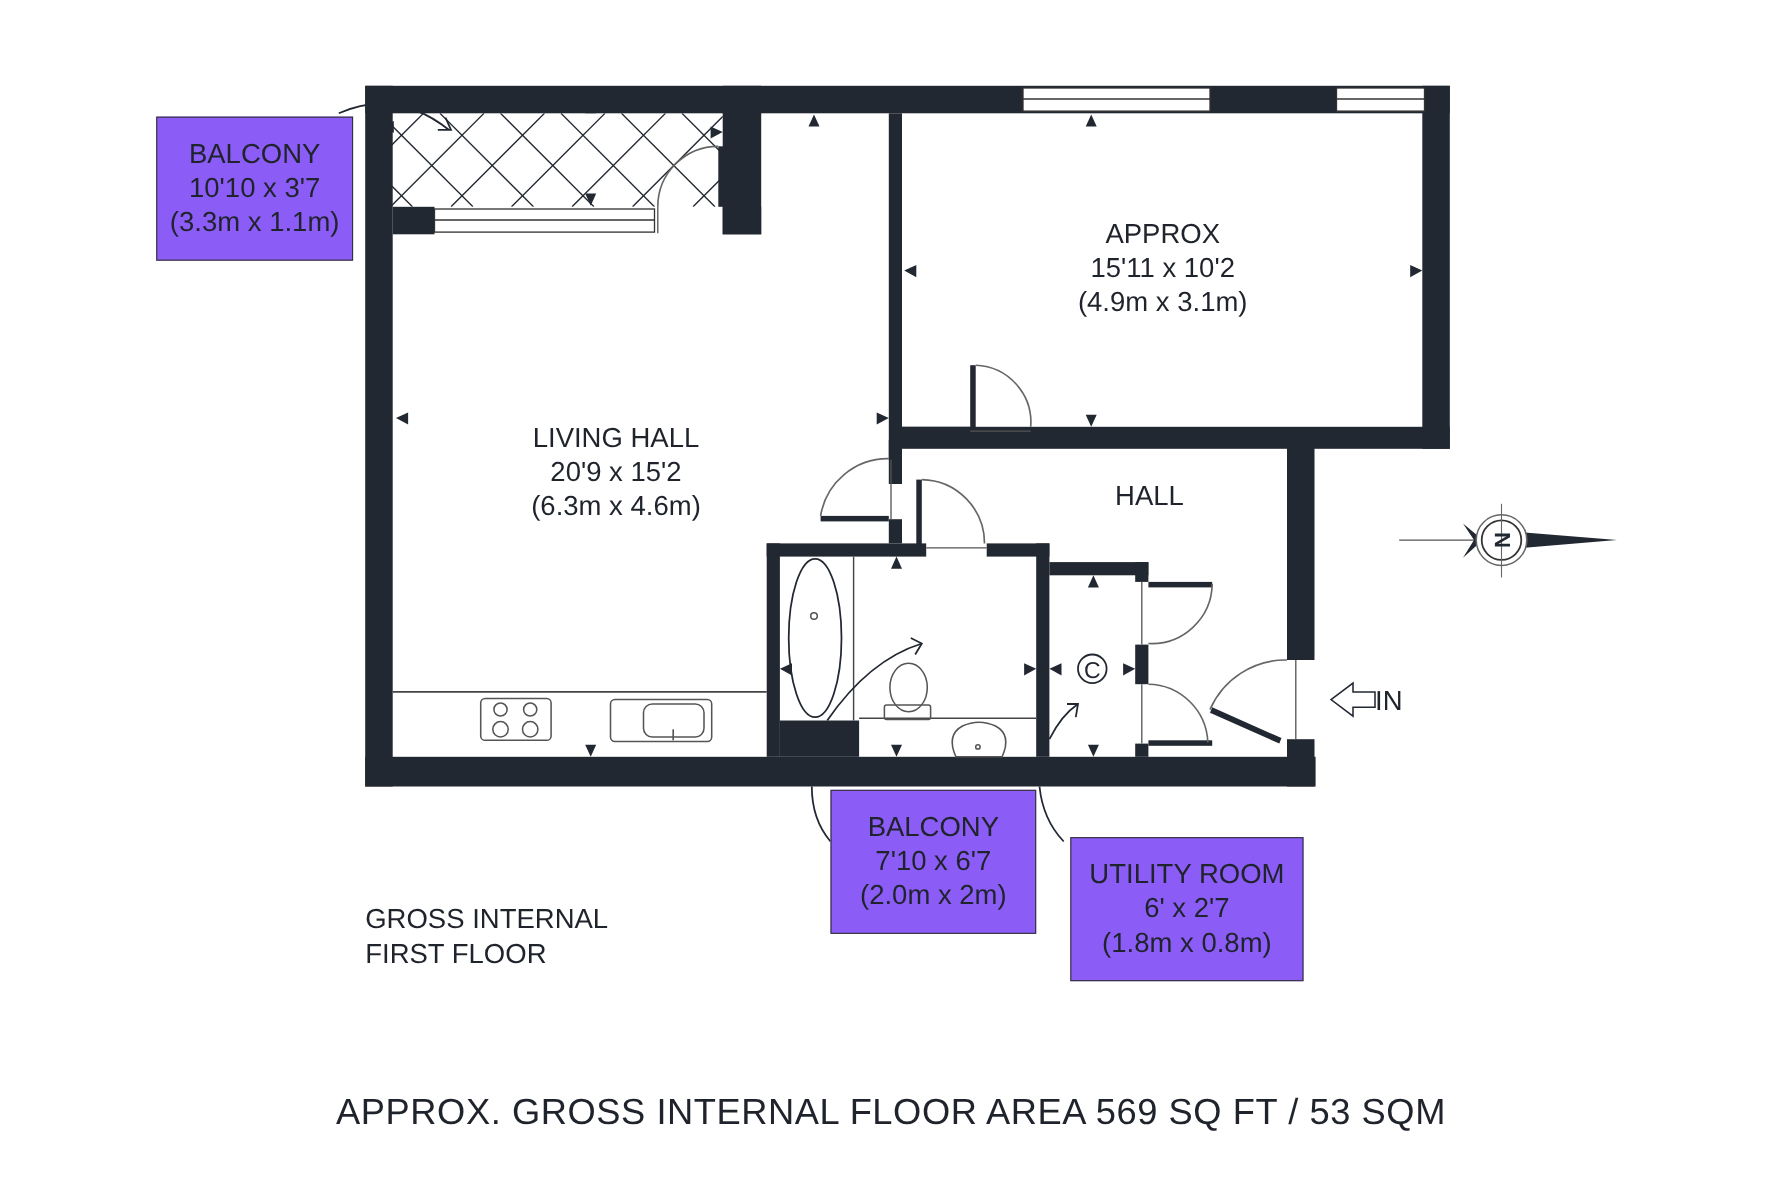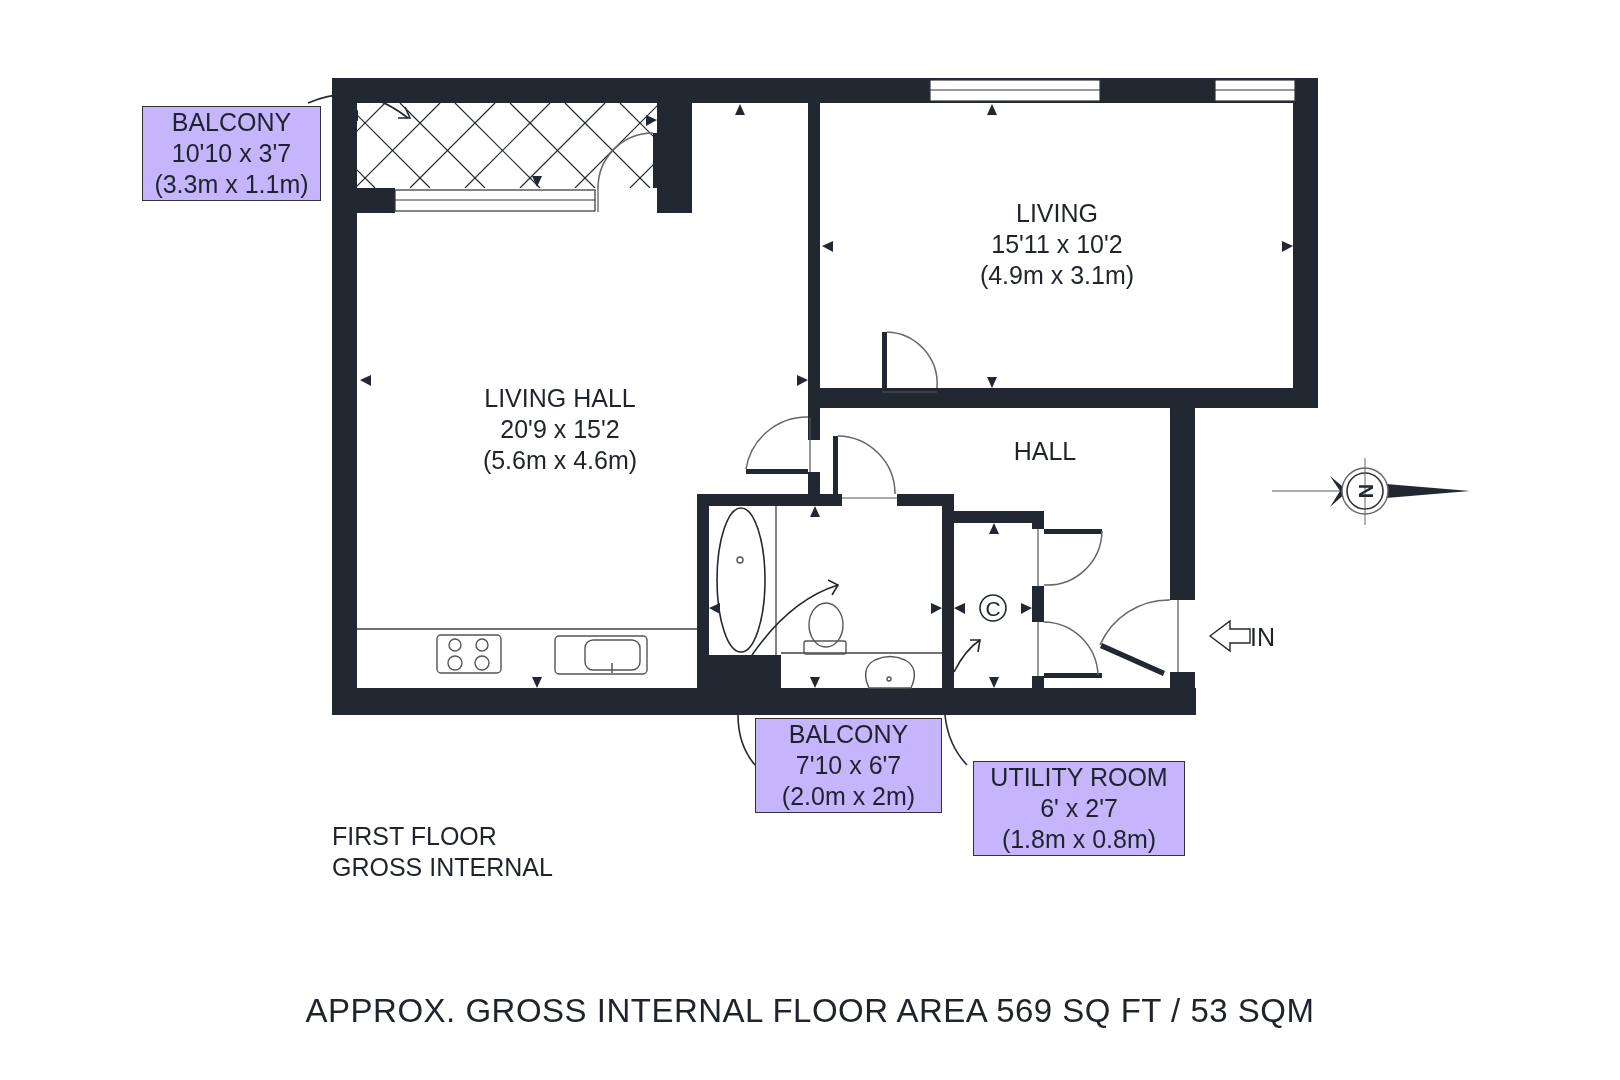--- a/index.html
+++ b/index.html
@@ -4,21 +4,21 @@
 <style>
   html, body { margin: 0; padding: 0; background: #ffffff; }
   body { width: 1620px; height: 1080px; position: relative; overflow: hidden; font-family: "Liberation Sans", sans-serif; color: #1f232b; }
   svg { position: absolute; left: 0; top: 0; }
   .wall { fill: #222831; }
   .thin { stroke: #222831; fill: none; stroke-width: 1.6; }
   .thing { stroke: #555; fill: none; stroke-width: 1.4; }
   .arc { stroke: #666; fill: none; stroke-width: 1.5; }
   .marker { fill: #222831; }
   .label { position: absolute; text-align: center; font-size: 25px; line-height: 31px; color: #1f232b; white-space: nowrap; }
-  .boxed { border: 1.5px solid #333; background: #c4b5fd; padding: 0 6px; }
+  .boxed { border: 1.5px solid #333; background: #8b5cf6; padding: 18px 6px; }
   .note { position: absolute; font-size: 25px; line-height: 31px; left: 332px; top: 821px; }
   .footer { position: absolute; left: 0; width: 1620px; top: 992px; text-align: center; font-size: 33px; letter-spacing: 0.5px; }
   .in-label { position: absolute; left: 1250px; top: 623px; font-size: 25px; text-align: right; }
 </style>
 </head>
 <body>
 
 <svg width="1620" height="1080" viewBox="0 0 1620 1080">
   <defs>
     <clipPath id="balc-clip">
@@ -214,29 +214,29 @@
   </g>
 </svg>
 
 <div class="label boxed" style="left:142px; top:106px; width:165px;">
   <div>BALCONY</div>
   <div>10'10 x 3'7</div>
   <div>(3.3m x 1.1m)</div>
 </div>
 
 <div class="label" style="left:957px; top:198px; width:200px;">
-  <div>LIVING</div>
+  <div>APPROX</div>
   <div>15'11 x 10'2</div>
   <div>(4.9m x 3.1m)</div>
 </div>
 
 <div class="label" style="left:460px; top:383px; width:200px;">
   <div>LIVING HALL</div>
   <div>20'9 x 15'2</div>
-  <div>(5.6m x 4.6m)</div>
+  <div>(6.3m x 4.6m)</div>
 </div>
 
 <div class="label" style="left:995px; top:436px; width:100px;">
   <div>HALL</div>
 </div>
 
 <div class="label boxed" style="left:755px; top:718px; width:173px;">
   <div>BALCONY</div>
   <div>7'10 x 6'7</div>
   <div>(2.0m x 2m)</div>
@@ -244,17 +244,17 @@
 
 <div class="label boxed" style="left:973px; top:761px; width:198px;">
   <div>UTILITY ROOM</div>
   <div>6' x 2'7</div>
   <div>(1.8m x 0.8m)</div>
 </div>
 
 <div class="in-label">IN</div>
 
 <div class="note">
+  <div>GROSS INTERNAL</div>
   <div>FIRST FLOOR</div>
-  <div>GROSS INTERNAL</div>
 </div>
 
 <div class="footer">APPROX. GROSS INTERNAL FLOOR AREA 569 SQ FT / 53 SQM</div>
 
 </body></html>

